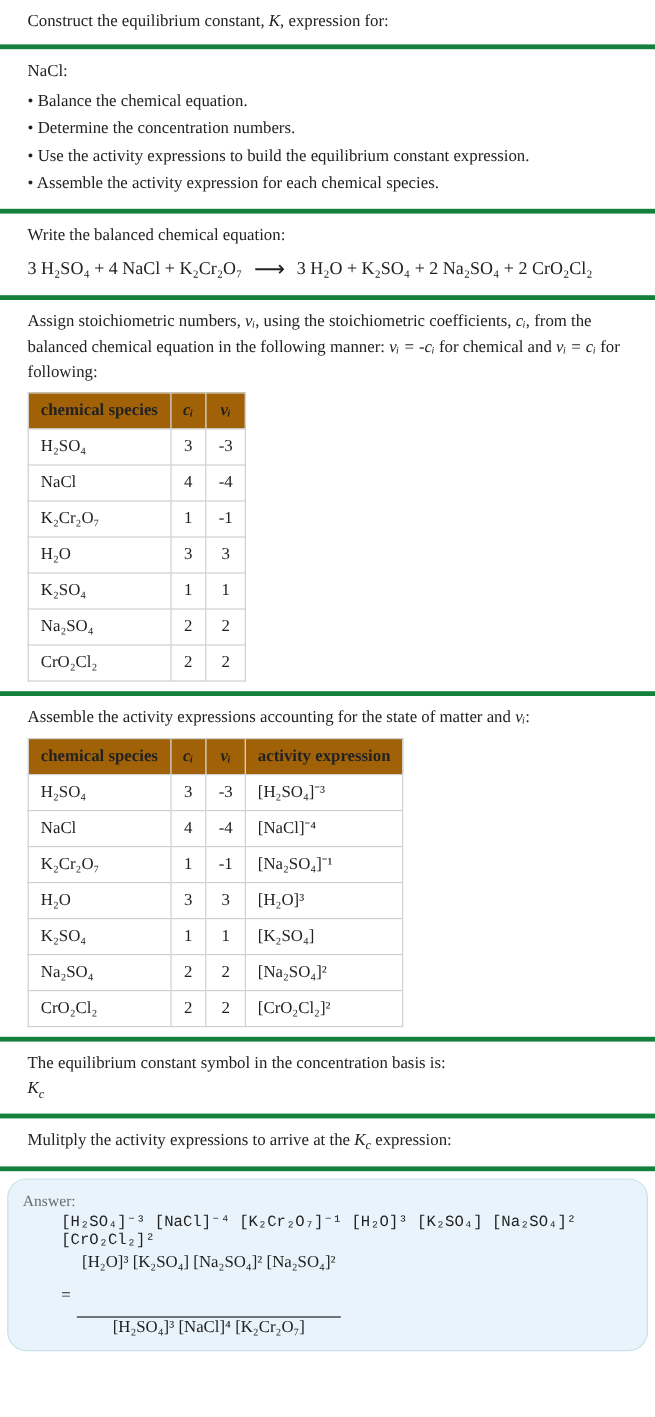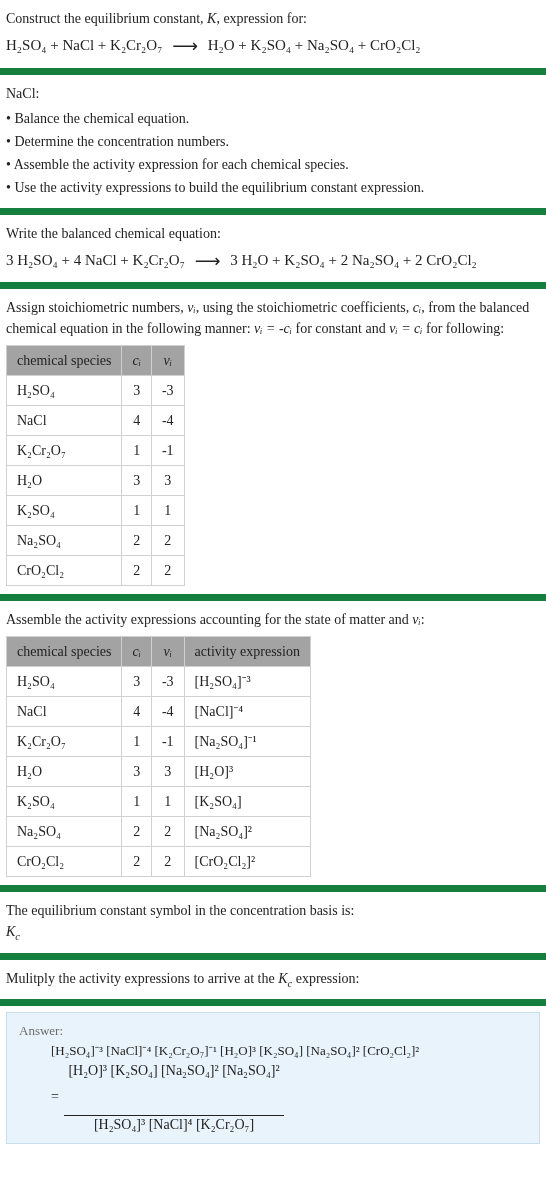--- a/index.html
+++ b/index.html
@@ -4,22 +4,22 @@
 <style>
   body {
     margin: 0;
     padding: 0;
     font-family: "Georgia", "Times New Roman", serif;
     background: #fff;
     color: #222;
     width: 546px;
   }
   .block {
-    padding: 8px 6px;
-    border-bottom: 7px solid #15803d;
+    padding: 8px 23px;
+    border-bottom: 4px solid #15803d;
     font-size: 14px;
     line-height: 1.5;
   }
   .reaction {
     font-size: 15px;
     line-height: 1.7;
   }
   .sub { font-size: 0.75em; vertical-align: sub; }
   .italic { font-style: italic; }
   .arrow {
@@ -34,28 +34,28 @@
     margin-top: 6px;
   }
   th, td {
     border: 1px solid #d0d0d0;
     padding: 4px 10px;
     font-size: 14px;
     text-align: left;
     vertical-align: middle;
   }
   th {
-    font-weight: normal;
-    background: #a3a3a3;
+    font-weight: bold;
+    background: #a16207;
   }
   td.center, th.center { text-align: center; }
   .answerbox {
     background: #e8f3fb;
     border: 1px solid #c8dfeb;
-    border-radius: 0;
+    border-radius: 16px;
     padding: 10px 12px;
     margin: 6px;
     font-size: 14px;
   }
   .answerlabel { font-size: 13px; color: #6c6c6c; }
   .frac {
     display: inline-block;
     vertical-align: middle;
     text-align: center;
     margin: 0 2px;
@@ -67,49 +67,44 @@
   .plan-list { padding-left: 0; margin: 4px 0 0; }
   .plan-list li { list-style: none; margin: 2px 0; }
 </style>
 </head>
 <body>
 
 <div class="block">
   <div>
     <span>Construct the equilibrium constant, </span><span class="italic">K</span><span>, expression for:</span>
   </div>
-  <div class="reaction">
-    <span>H₂SO₄ + NaCl + K₂Cr₂O₇</span>
-    <span class="arrow">⟶</span>
-    <span>H₂O + K₂SO₄ + Na₂SO₄ + CrO₂Cl₂</span>
-  </div>
 </div>
 
 <div class="block">
   <div>NaCl:</div>
   <ul class="plan-list">
     <li>• Balance the chemical equation.</li>
     <li>• Determine the concentration numbers.</li>
+    <li>• Use the activity expressions to build the equilibrium constant expression.</li>
     <li>• Assemble the activity expression for each chemical species.</li>
-    <li>• Use the activity expressions to build the equilibrium constant expression.</li>
   </ul>
 </div>
 
 <div class="block">
   <div>Write the balanced chemical equation:</div>
   <div class="reaction">
     <span>3 H₂SO₄ + 4 NaCl + K₂Cr₂O₇</span>
     <span class="arrow">⟶</span>
     <span>3 H₂O + K₂SO₄ + 2 Na₂SO₄ + 2 CrO₂Cl₂</span>
   </div>
 </div>
 
 <div class="block">
   <div>
-    <span>Assign stoichiometric numbers, </span><span class="italic">νᵢ</span><span>, using the stoichiometric coefficients, </span><span class="italic">cᵢ</span><span>, from the balanced chemical equation in the following manner: </span><span class="italic">νᵢ = -cᵢ</span><span> for constant and </span><span class="italic">νᵢ = cᵢ</span><span> for following:</span>
+    <span>Assign stoichiometric numbers, </span><span class="italic">νᵢ</span><span>, using the stoichiometric coefficients, </span><span class="italic">cᵢ</span><span>, from the balanced chemical equation in the following manner: </span><span class="italic">νᵢ = -cᵢ</span><span> for chemical and </span><span class="italic">νᵢ = cᵢ</span><span> for following:</span>
   </div>
   <table>
     <tbody>
         <tr>
       <th>chemical species</th>
       <th class="center italic">cᵢ</th>
       <th class="center italic">νᵢ</th>
     </tr>
     <tr>
           <td>H₂SO₄</td>
@@ -214,21 +209,21 @@
     <span class="italic">K</span><span class="italic sub">c</span>
   </div>
 </div>
 
 <div class="block">
   <span>Mulitply the activity expressions to arrive at the </span><span class="italic">K</span><span class="italic sub">c</span><span> expression:</span>
 </div>
 
 <div class="answerbox">
   <div class="answerlabel">Answer:</div>
-  <div class="eqline" style="font-size:13px; margin-top:2px;">[H₂SO₄]⁻³ [NaCl]⁻⁴ [K₂Cr₂O₇]⁻¹ [H₂O]³ [K₂SO₄] [Na₂SO₄]² [CrO₂Cl₂]²</div>
+  <div class="eqline" style="font-size:13px; margin-top:2px;font-family:Liberation Mono, monospace;">[H₂SO₄]⁻³ [NaCl]⁻⁴ [K₂Cr₂O₇]⁻¹ [H₂O]³ [K₂SO₄] [Na₂SO₄]² [CrO₂Cl₂]²</div>
   <div class="eqline" style="margin-top:4px;">
     <span>= </span>
     <span class="frac">
       <span class="num">[H₂O]³ [K₂SO₄] [Na₂SO₄]² [Na₂SO₄]²</span>
       <span class="den">[H₂SO₄]³ [NaCl]⁴ [K₂Cr₂O₇]</span>
     </span>
   </div>
 </div>
 
 </body></html>

